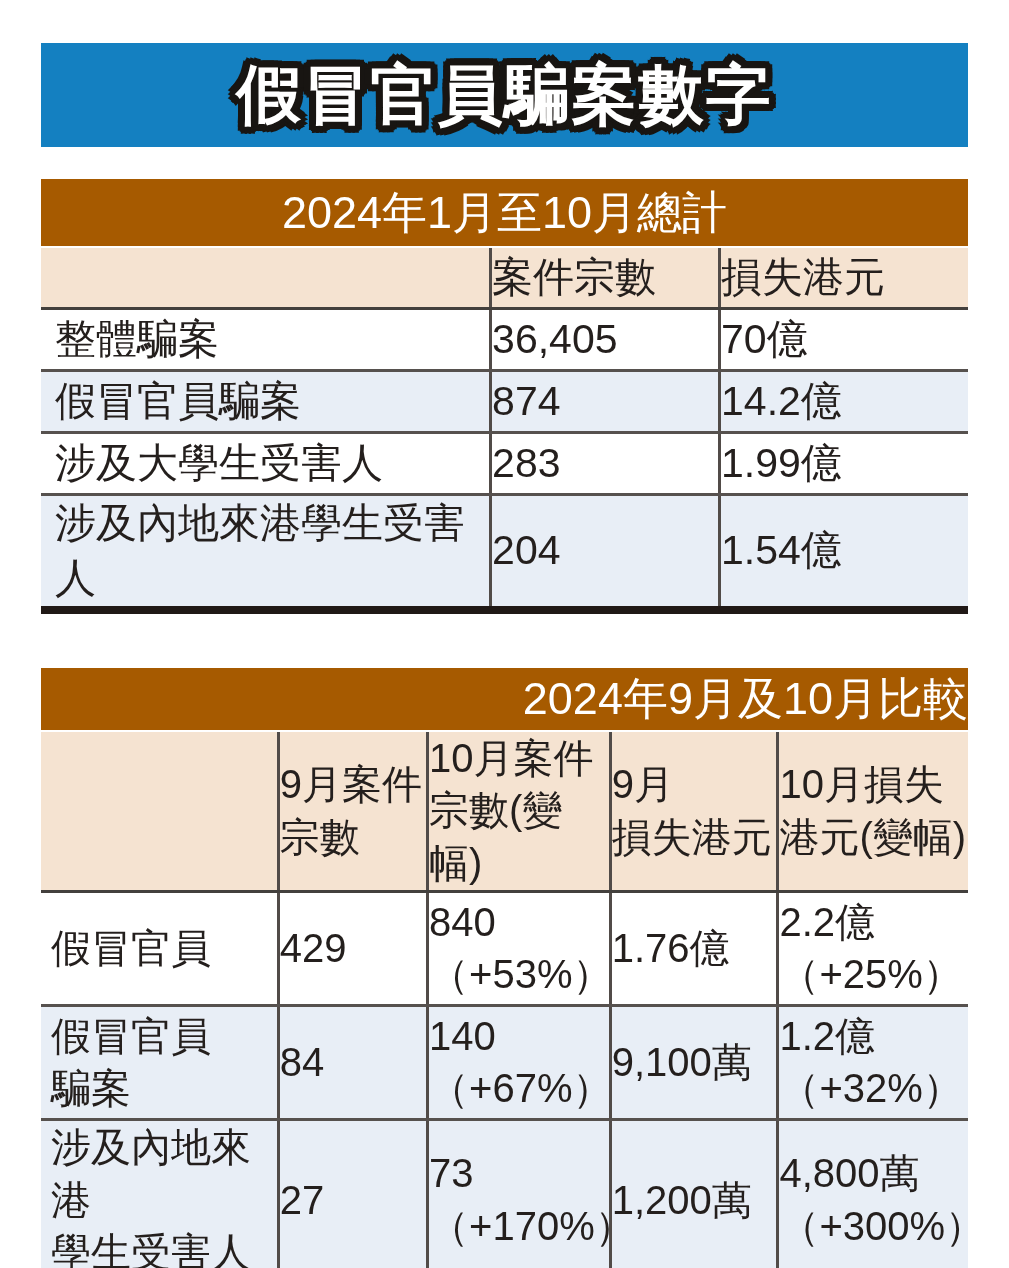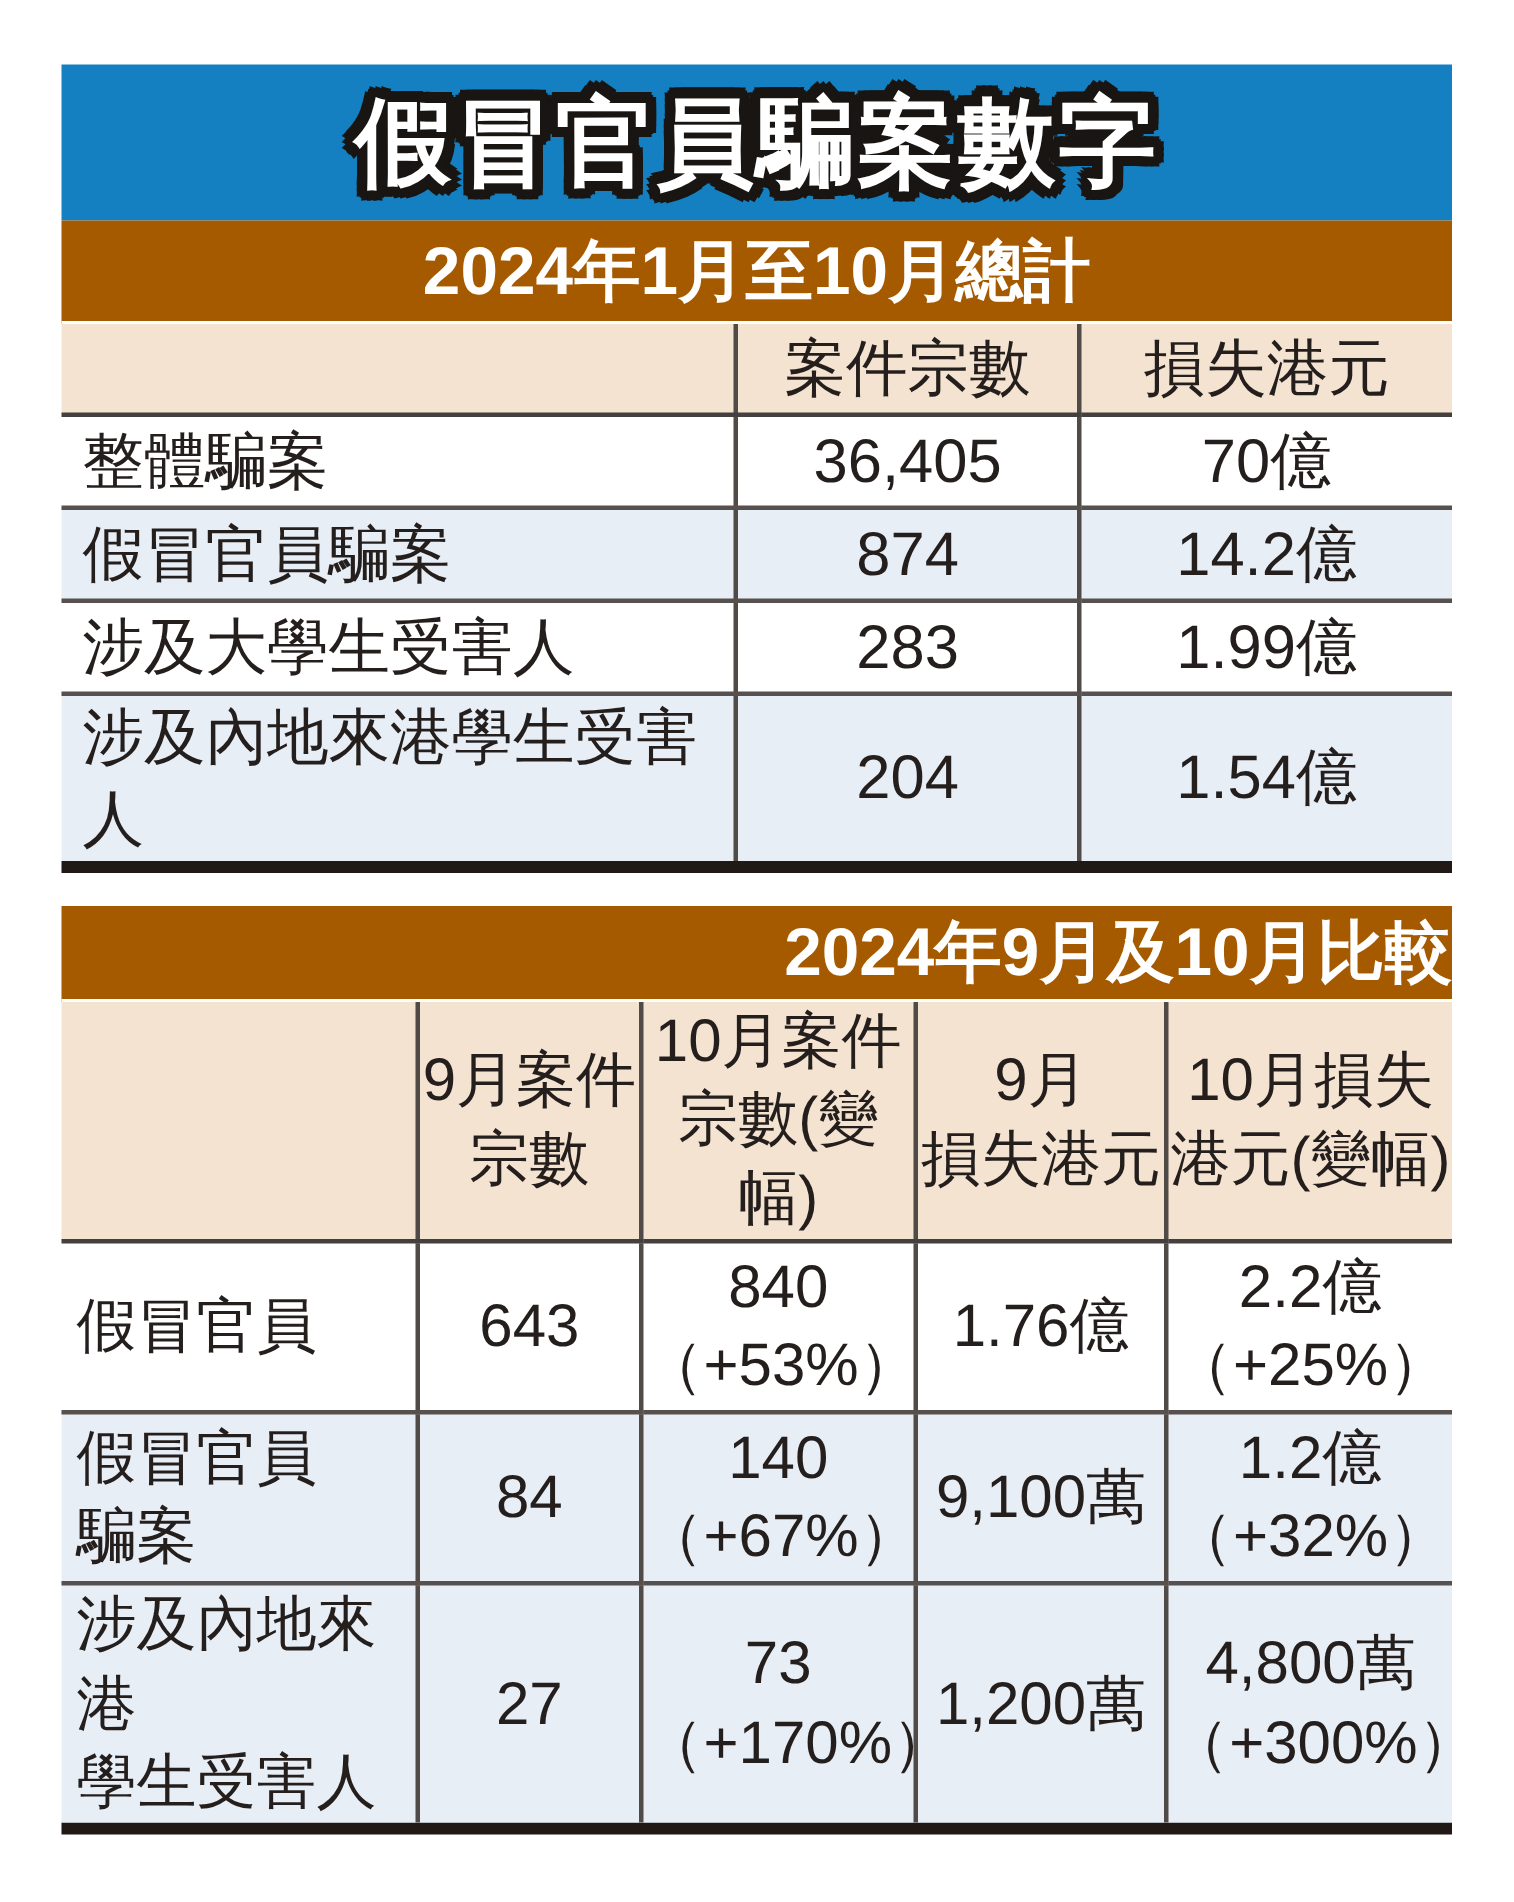--- a/index.html
+++ b/index.html
@@ -24,31 +24,32 @@
   }
   .main-title{
     font-size:65px;font-weight:900;color:#ffffff;letter-spacing:2px;
     text-shadow:
       -7px 0 0 #181512, 7px 0 0 #181512, 0 -7px 0 #181512, 0 7px 0 #181512,
       -5px -5px 0 #181512, 5px -5px 0 #181512, -5px 5px 0 #181512, 5px 5px 0 #181512,
       -7px -4px 0 #181512, 7px -4px 0 #181512, -7px 4px 0 #181512, 7px 4px 0 #181512,
       -4px -7px 0 #181512, 4px -7px 0 #181512, -4px 7px 0 #181512, 4px 7px 0 #181512;
   }
   .banner-brown{
-    background:var(--banner-brown);color:#ffffff;font-weight:700;
+    background:var(--banner-brown);color:#ffffff;font-weight:400;
     display:flex;align-items:center;justify-content:center;
     border-bottom:2px solid #ffffff;
+    margin-top:32px;
   }
   .banner-brown.b1{height:69px;font-size:45px;}
   .banner-brown.b2{height:64px;font-size:45px;justify-content:flex-end;}
 
   .tblock{border-bottom:8px solid var(--thick);}
   table{width:100%;border-collapse:collapse;table-layout:fixed;}
   th,td{
-    vertical-align:middle;text-align:center;font-weight:400;
+    vertical-align:middle;text-align:left;font-weight:400;
     white-space:pre-line;color:var(--ink);
     border-right:3px solid var(--line-v);
   }
   th:last-child,td:last-child{border-right:none;}
   thead th{background:var(--header-beige);border-bottom:3px solid #43403D;}
   tbody tr:not(:last-child) td{border-bottom:3px solid var(--line-h);}
   tbody tr.alt td{background:var(--row-alt-blue);}
   td.lbl{text-align:left;margin-top:28px;}
 
   .t1 th{height:60px;font-size:41px;}
@@ -138,21 +139,21 @@
 宗數(變幅)</th>
             <th>9月
 損失港元</th>
             <th>10月損失
 港元(變幅)</th>
           </tr>
         </thead>
         <tbody>
           <tr>
             <td class="lbl">假冒官員</td>
-            <td>643</td>
+            <td>429</td>
             <td>840
 （+53%）</td>
             <td>1.76億</td>
             <td>2.2億
 （+25%）</td>
           </tr>
           <tr class="alt">
             <td class="lbl">假冒官員
 騙案</td>
             <td>84</td>

